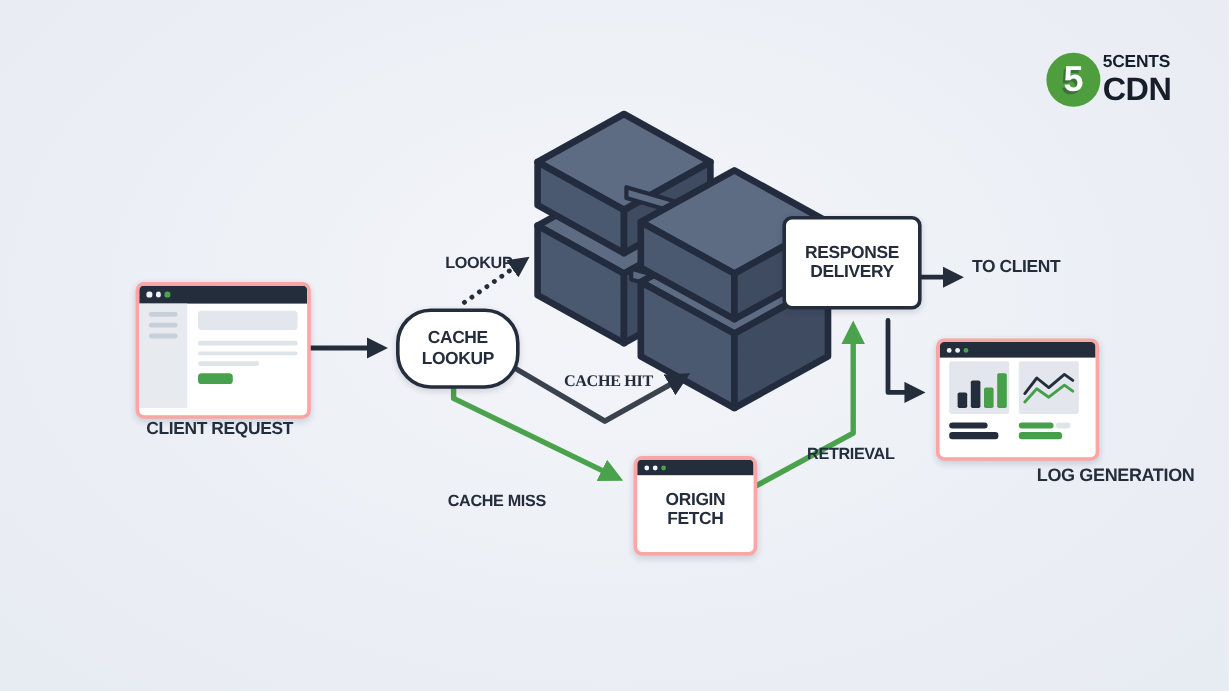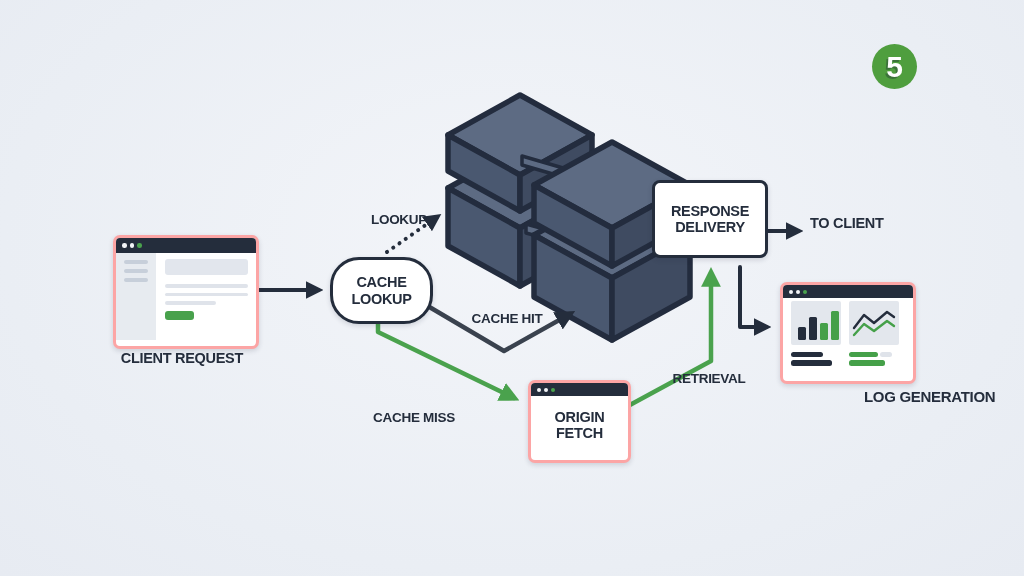--- a/index.html
+++ b/index.html
@@ -132,21 +132,21 @@
     </div>
     <div class="client-main">
       <div class="hero"></div>
       <div class="cline"></div>
       <div class="cline"></div>
       <div class="cline short"></div>
       <div class="cta"></div>
     </div>
   </div>
 </div>
-<div class="node-label" style="left:103px;top:350px;width:140px;text-align:right;">CLIENT REQUEST</div>
+<div class="node-label" style="left:113px;top:350px;width:140px;">CLIENT REQUEST</div>
 
 <div class="node-box" style="left:330px;top:257px;width:97px;height:61px;border-radius:29px;">CACHE
 LOOKUP</div>
 
 <div class="node-box" style="left:652px;top:180px;width:110px;height:72px;">RESPONSE
 DELIVERY</div>
 
 <div class="window" style="left:528px;top:380px;width:97px;height:77px;">
   <div class="titlebar" style="height:13px;">
     <span class="dot lt" style="width:4px;height:4px;"></span>
@@ -182,20 +182,24 @@
     <div class="lrow" style="left:8px;top:54px;width:32px;height:5px;background:#242d3c;"></div>
     <div class="lrow" style="left:8px;top:62px;width:41px;height:6px;background:#242d3c;"></div>
     <div class="lrow" style="left:66px;top:54px;width:29px;height:5px;background:#45a049;"></div>
     <div class="lrow" style="left:97px;top:54px;width:12px;height:5px;background:#dfe3ea;"></div>
     <div class="lrow" style="left:66px;top:62px;width:36px;height:6px;background:#45a049;"></div>
   </div>
 </div>
 <div class="node-label" style="left:816px;top:388px;width:130px;font-size:15px;margin-left:48px;">LOG GENERATION</div>
 
 <div class="edge-label" style="left:399px;top:219px;">LOOKUP</div>
-<div class="edge-label" style="left:507px;top:318px;">CACHE HIT</div>
+<div class="edge-label" style="left:507px;top:318px;font-family:Liberation Serif, serif;">CACHE HIT</div>
 <div class="edge-label" style="left:414px;top:397px;margin-top:20px;">CACHE MISS</div>
 <div class="edge-label" style="left:709px;top:378px;">RETRIEVAL</div>
 <div class="edge-label left-anchor" style="left:810px;top:223px;font-size:14.5px;">TO CLIENT</div>
 
 <div class="logo">
   <div class="logo-badge">5</div>
+  <div class="logo-text">
+    <div class="logo-top">5CENTS</div>
+    <div class="logo-bottom">CDN</div>
+  </div>
 </div>
 
 </body></html>

